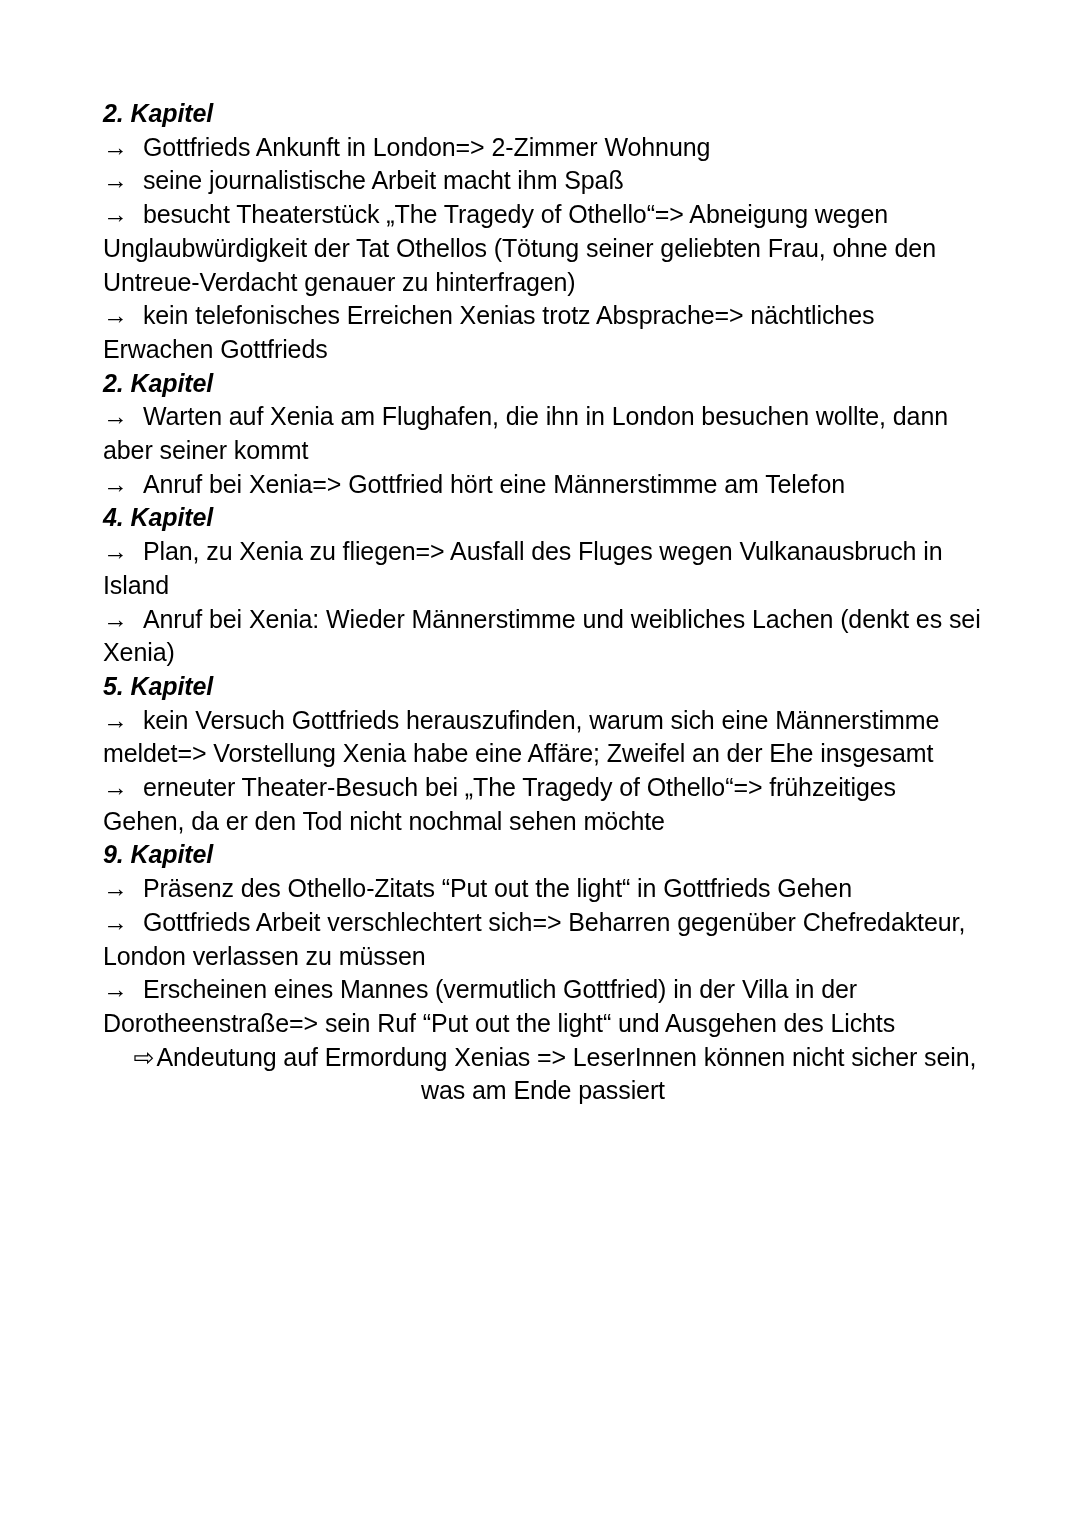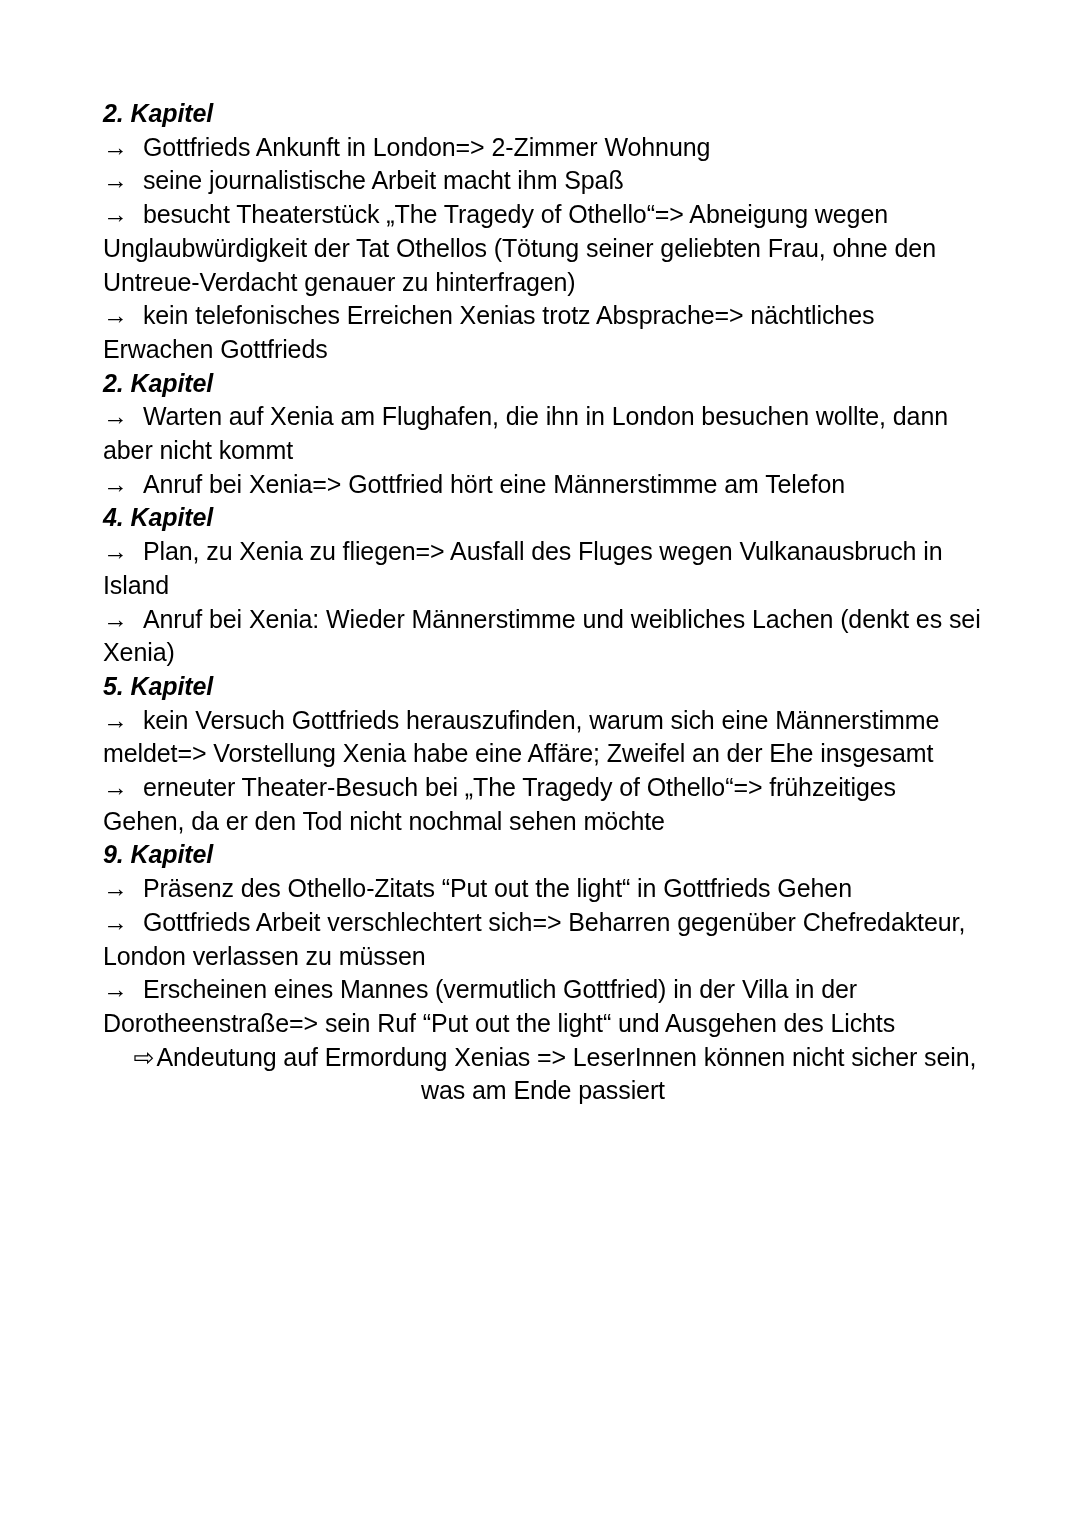--- a/index.html
+++ b/index.html
@@ -48,21 +48,21 @@
 <body>
 
 <div class="page">
   <div class="content" style="color: #000000;">
       <p class="heading">2. Kapitel</p>
       <p class="bullet"><span class="marker">→</span><span>Gottfrieds Ankunft in London=&gt; 2-Zimmer Wohnung</span></p>
       <p class="bullet"><span class="marker">→</span><span>seine journalistische Arbeit macht ihm Spaß</span></p>
       <p class="bullet"><span class="marker">→</span><span>besucht Theaterstück „The Tragedy of Othello“=&gt; Abneigung wegen Unglaubwürdigkeit der Tat Othellos (Tötung seiner geliebten Frau, ohne den Untreue-Verdacht genauer zu hinterfragen)</span></p>
       <p class="bullet"><span class="marker">→</span><span>kein telefonisches Erreichen Xenias trotz Absprache=&gt; nächtliches Erwachen Gottfrieds</span></p>
       <p class="heading">2. Kapitel</p>
-      <p class="bullet"><span class="marker">→</span><span>Warten auf Xenia am Flughafen, die ihn in London besuchen wollte, dann aber nicht kommt</span></p>
+      <p class="bullet"><span class="marker">→</span><span>Warten auf Xenia am Flughafen, die ihn in London besuchen wollte, dann aber seiner kommt</span></p>
       <p class="bullet"><span class="marker">→</span><span>Anruf bei Xenia=&gt; Gottfried hört eine Männerstimme am Telefon</span></p>
       <p class="heading">4. Kapitel</p>
       <p class="bullet"><span class="marker">→</span><span>Plan, zu Xenia zu fliegen=&gt; Ausfall des Fluges wegen Vulkanausbruch in Island</span></p>
       <p class="bullet"><span class="marker">→</span><span>Anruf bei Xenia: Wieder Männerstimme und weibliches Lachen (denkt es sei Xenia)</span></p>
       <p class="heading">5. Kapitel</p>
       <p class="bullet"><span class="marker">→</span><span>kein Versuch Gottfrieds herauszufinden, warum sich eine Männerstimme meldet=&gt; Vorstellung Xenia habe eine Affäre; Zweifel an der Ehe insgesamt</span></p>
       <p class="bullet"><span class="marker">→</span><span>erneuter Theater-Besuch bei „The Tragedy of Othello“=&gt; frühzeitiges Gehen, da er den Tod nicht nochmal sehen möchte</span></p>
       <p class="heading">9. Kapitel</p>
       <p class="bullet"><span class="marker">→</span><span>Präsenz des Othello-Zitats “Put out the light“ in Gottfrieds Gehen</span></p>
       <p class="bullet"><span class="marker">→</span><span>Gottfrieds Arbeit verschlechtert sich=&gt; Beharren gegenüber Chefredakteur, London verlassen zu müssen</span></p>

